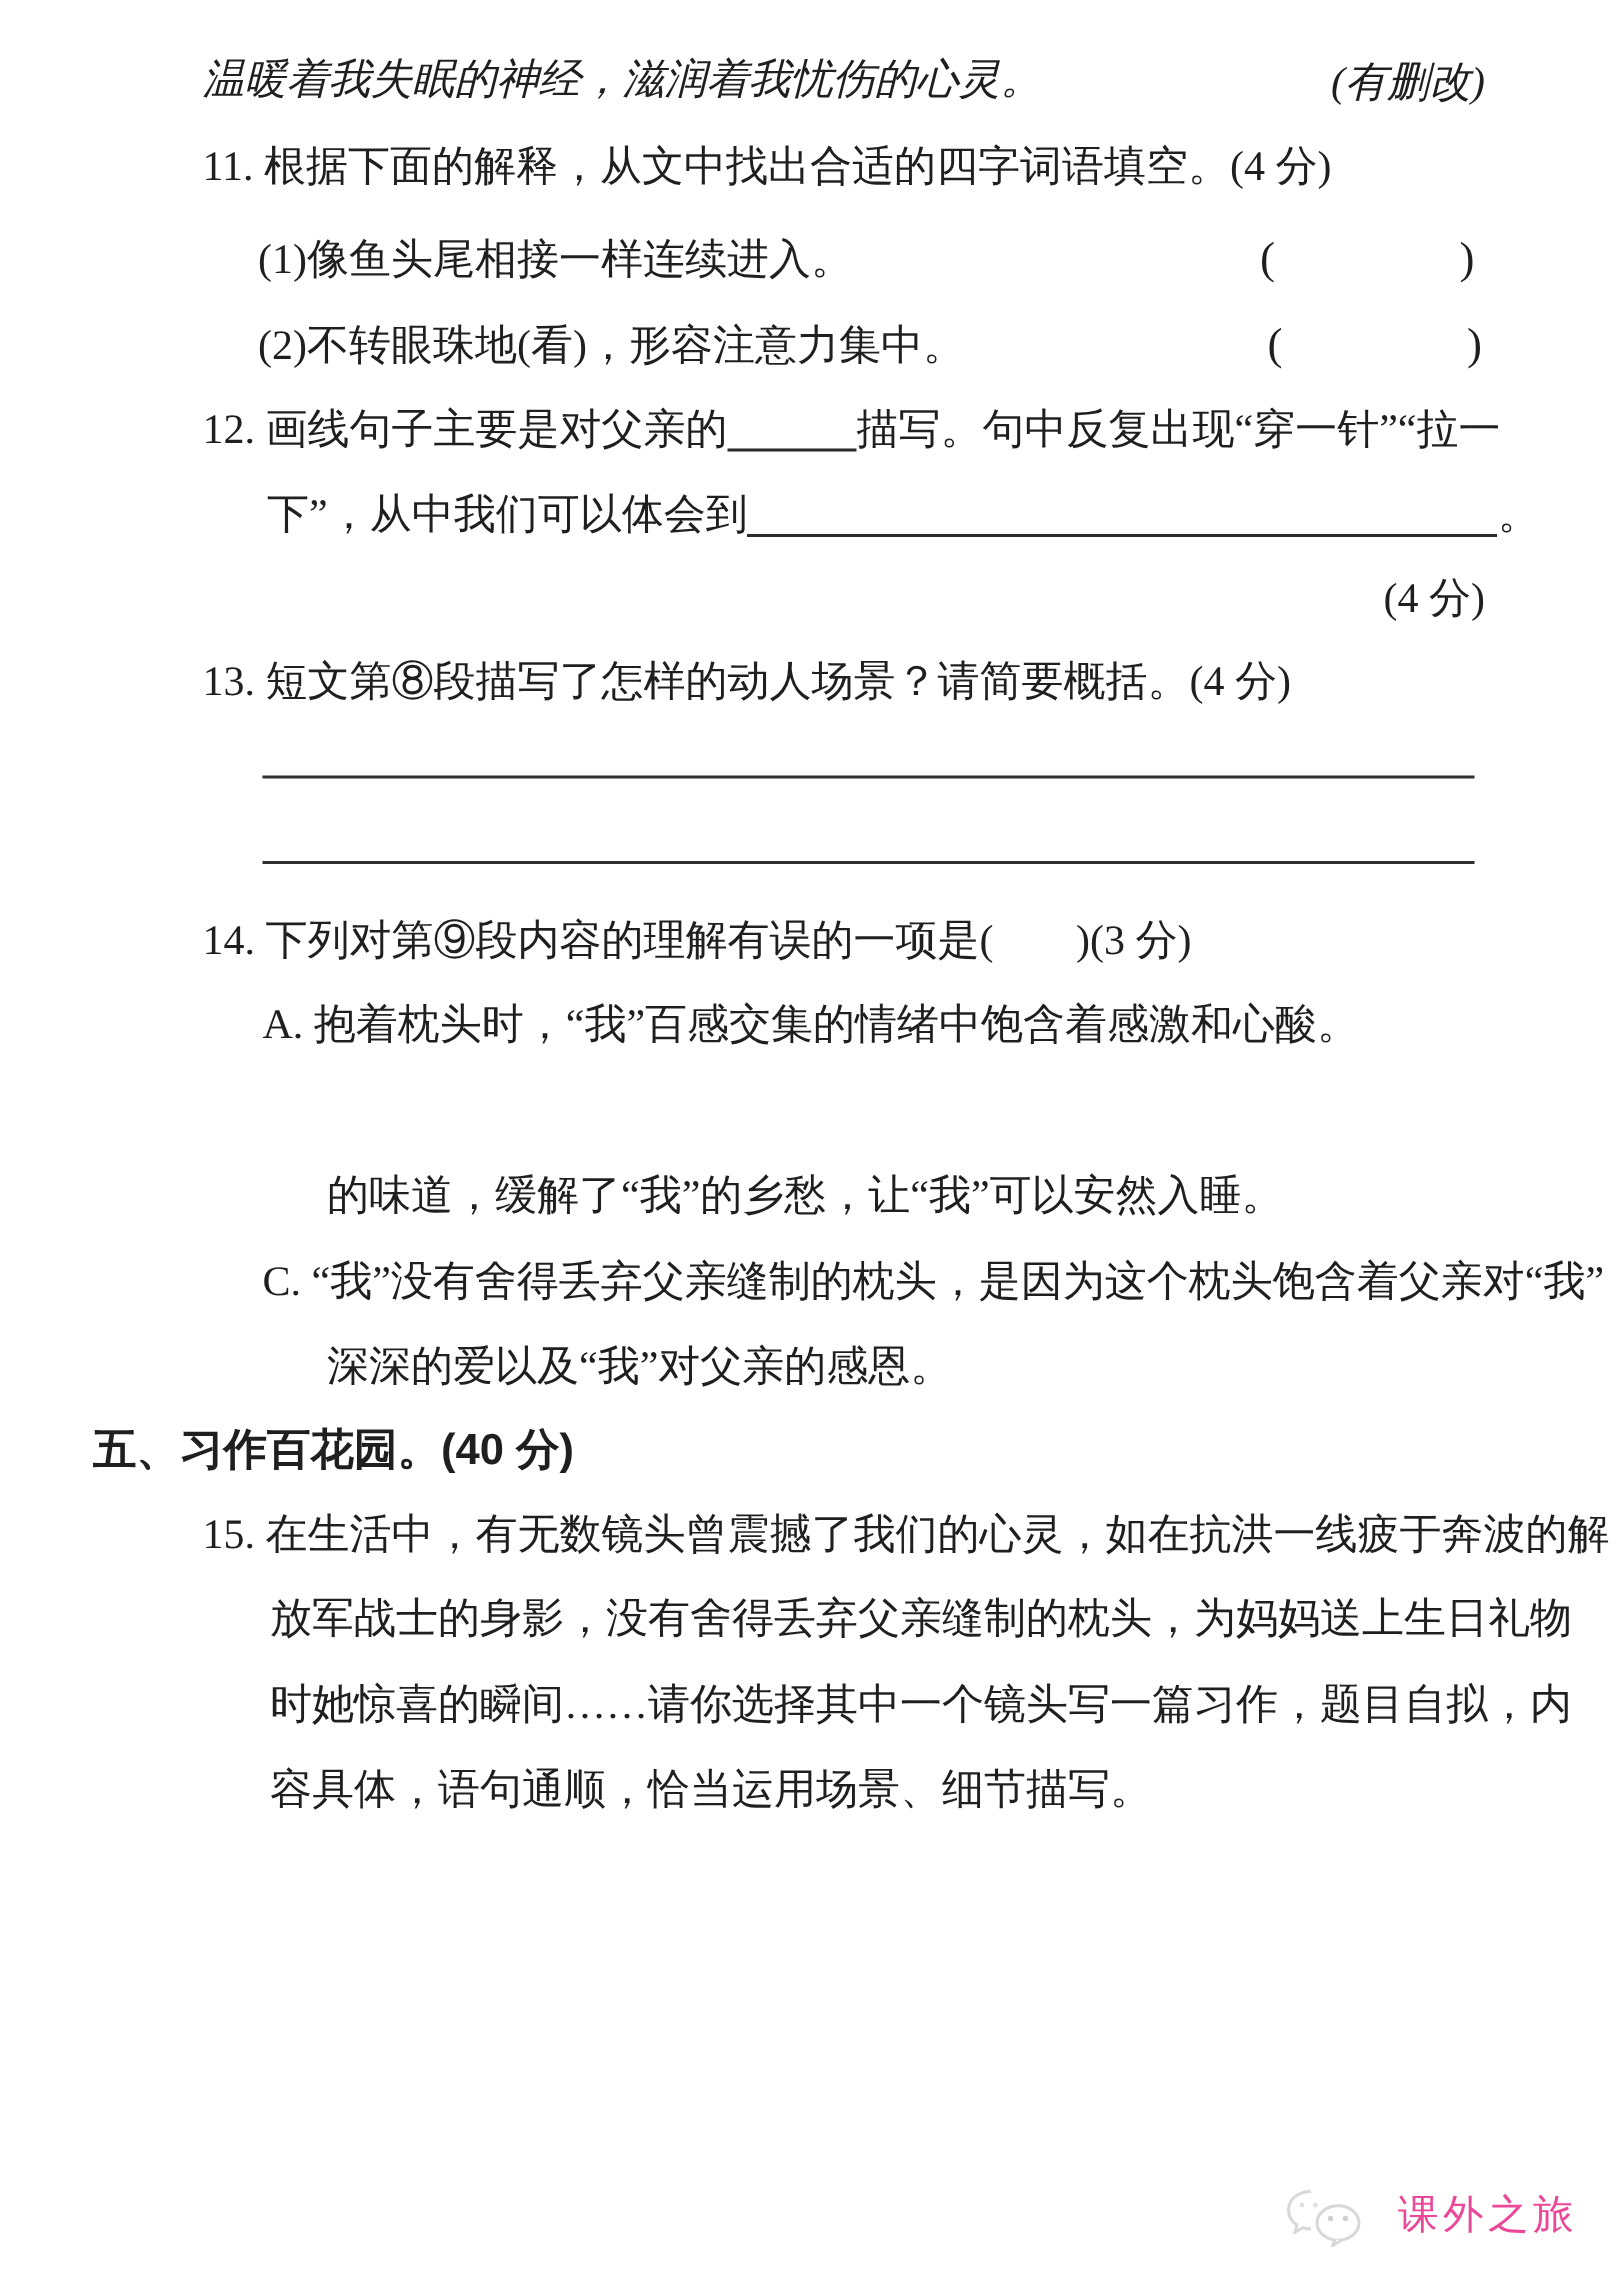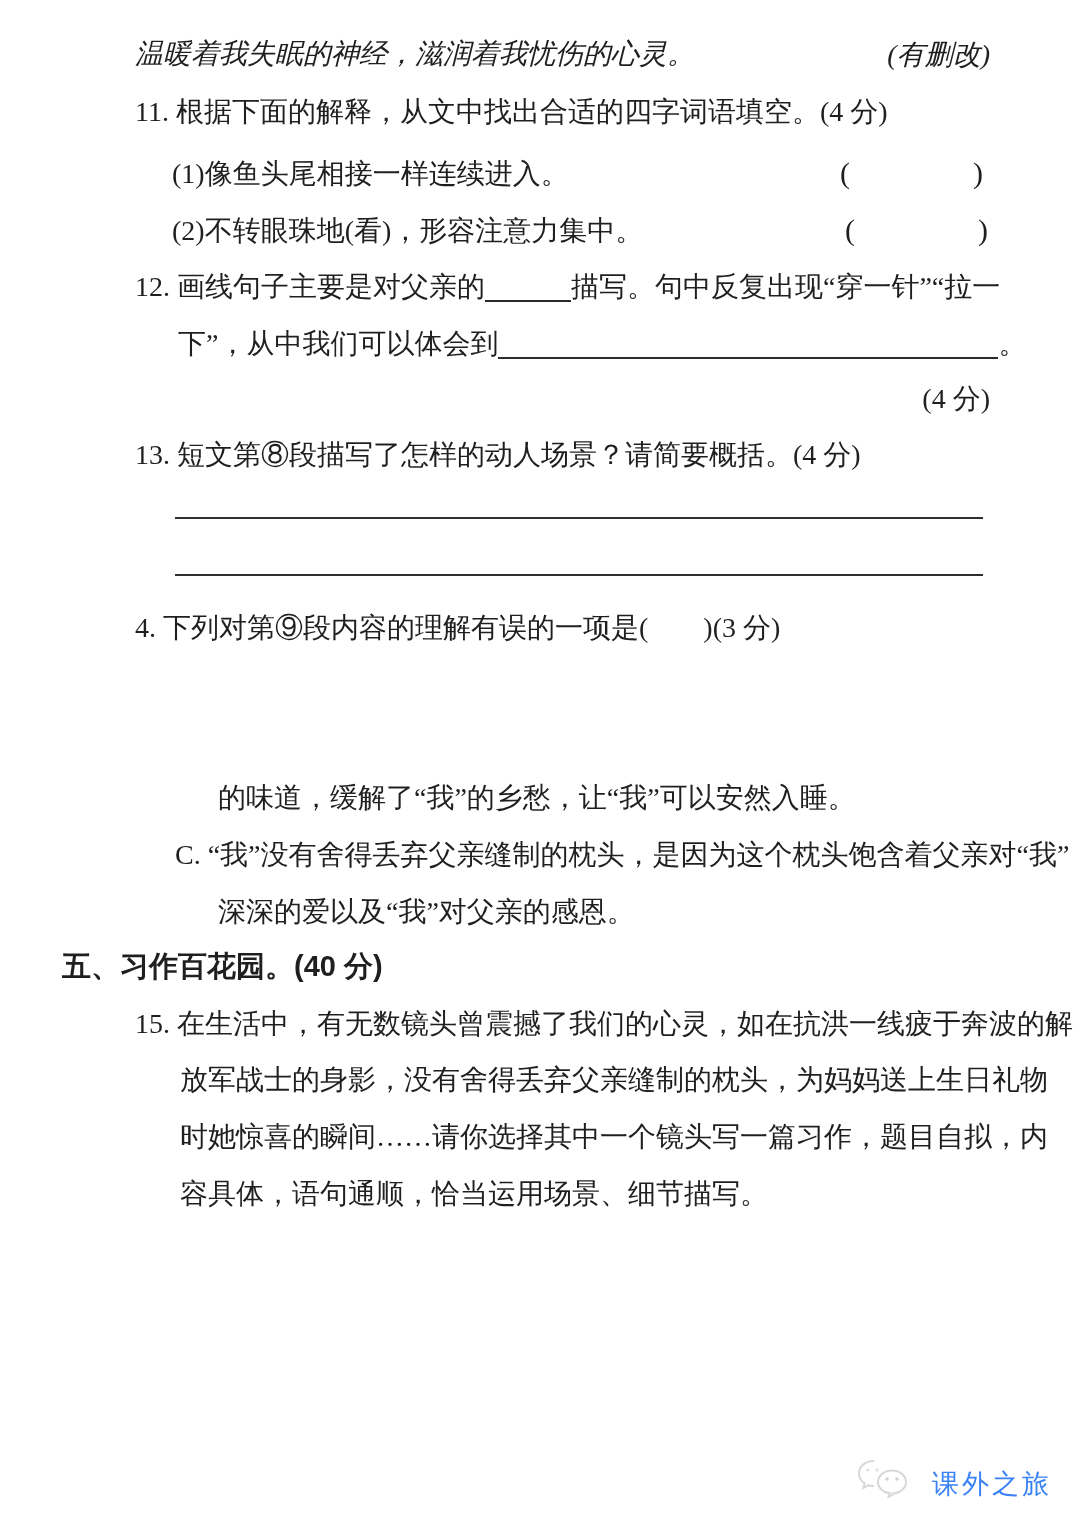--- a/index.html
+++ b/index.html
@@ -18,22 +18,22 @@
   .answer-rule{position:absolute;left:175px;width:808px;border-top:2px solid #2f2f2f;height:0;}
   .paren{position:absolute;font-size:30px;}
   .gap-inline{display:inline-block;width:55px;}
   .section-title{
     position:absolute;white-space:nowrap;
     font-family:"Liberation Sans","DejaVu Sans",sans-serif;
     font-weight:bold;font-size:29px;
   }
   .watermark{
     position:absolute;top:1458px;right:28px;
-    display:flex;align-items:flex-end;gap:20px;
-    color:#3b82f6;
+    display:flex;align-items:flex-start;gap:20px;
+    color:#ec4899;
   }
   .watermark-text{
     font-size:27px;letter-spacing:3px;
     text-shadow:1px 1px 0 #ffffff;
     font-family:"Liberation Sans","DejaVu Sans",sans-serif;
   }
 </style>
 </head>
 <body>
 
@@ -62,22 +62,23 @@
   <div class="line" style="left:178px;top:326px;">
     <span>下”，从中我们可以体会到</span><span class="blank blank-long"></span><span>。</span>
   </div>
   <div class="right-note" style="top:380px;">(4 分)</div>
 
   <div class="line" style="left:135px;top:437px;">13. 短文第⑧段描写了怎样的动人场景？请简要概括。(4 分)</div>
   <div class="answer-rule" style="top:517px;"></div>
   <div class="answer-rule" style="top:574px;"></div>
 
   <div class="line" style="left:135px;top:610px;">
-    <span>4. 下列对第⑨段内容的理解有误的一项是(</span><span class="gap-inline"></span><span>)(3 分)</span>
+    <span>14. 下列对第⑨段内容的理解有误的一项是(</span><span class="gap-inline"></span><span>)(3 分)</span>
   </div>
+  <div class="line" style="left:175px;top:666px;">A. 抱着枕头时，“我”百感交集的情绪中饱含着感激和心酸。</div>
   <div class="line" style="left:218px;top:780px;">的味道，缓解了“我”的乡愁，让“我”可以安然入睡。</div>
   <div class="line" style="left:175px;top:837px;">C. “我”没有舍得丢弃父亲缝制的枕头，是因为这个枕头饱含着父亲对“我”</div>
   <div class="line" style="left:218px;top:894px;">深深的爱以及“我”对父亲的感恩。</div>
 
   <div class="section-title" style="left:62px;top:947px;">五、习作百花园。(40 分)</div>
 
   <div class="line" style="left:135px;top:1006px;">15. 在生活中，有无数镜头曾震撼了我们的心灵，如在抗洪一线疲于奔波的解</div>
   <div class="line" style="left:180px;top:1062px;">放军战士的身影，没有舍得丢弃父亲缝制的枕头，为妈妈送上生日礼物</div>
   <div class="line" style="left:180px;top:1119px;">时她惊喜的瞬间……请你选择其中一个镜头写一篇习作，题目自拟，内</div>
   <div class="line" style="left:180px;top:1176px;">容具体，语句通顺，恰当运用场景、细节描写。</div>

